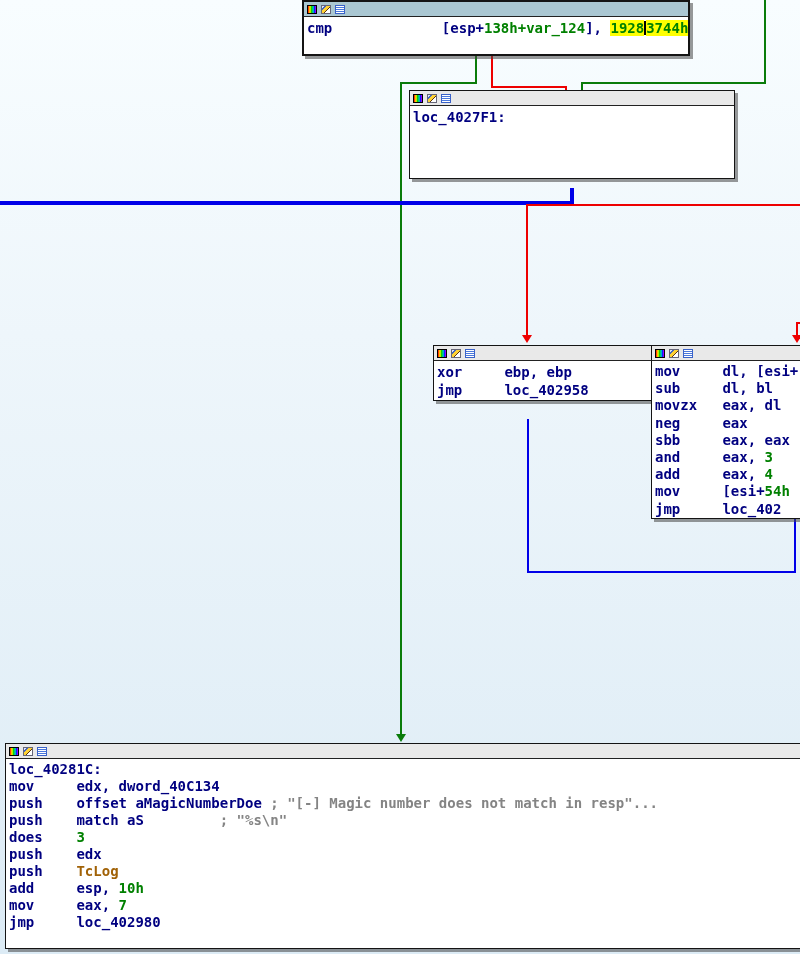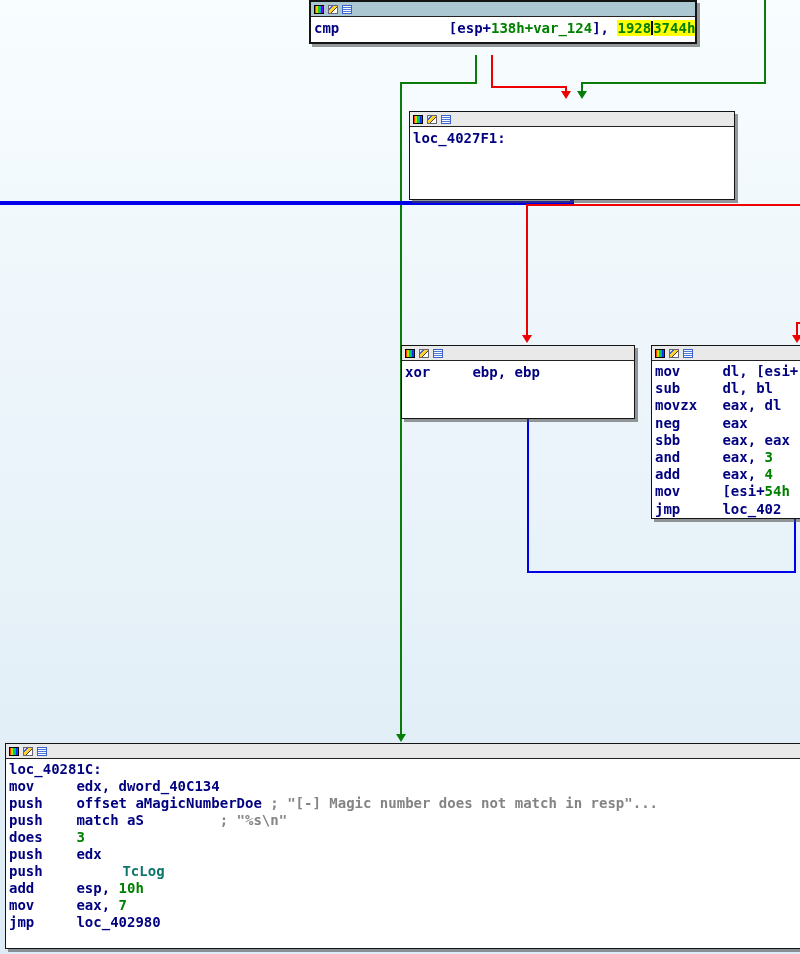--- a/index.html
+++ b/index.html
@@ -32,21 +32,21 @@
   }
   .code{padding:2px 0 0 3px;}
   .cl{
     white-space:pre;
     font-family:"DejaVu Sans Mono","Liberation Mono",monospace;
     font-weight:bold;font-size:14px;color:#000080;
   }
   .ins{color:#000080;}
   .num{color:#008000;}
   .cmt{color:#848484;}
-  .fn{color:#0f766e;margin-left:46px;}
+  .fn{color:#a16207;}
   .hl{background:#ffff00;color:#008000;}
   .caret{display:inline-block;width:2px;height:14px;background:#000;vertical-align:-2px;}
   .e{position:absolute;}
   .arr{position:absolute;width:0;height:0;border-left:5px solid transparent;border-right:5px solid transparent;}
   .arr-g{border-top:8px solid #0a7c0a;}
   .arr-r{border-top:8px solid #ee0000;}
   .eg{background:#0a7c0a;}
   .er{background:#ee0000;}
   .eb{background:#0000e8;}
 </style>
@@ -76,51 +76,52 @@
 <div class="arr arr-r" style="left:522px;top:335px;"></div>
 
 <div class="e er" style="left:796px;top:322px;width:4px;height:2px;"></div>
 <div class="e er" style="left:796px;top:322px;width:2px;height:14px;"></div>
 <div class="arr arr-r" style="left:792px;top:335px;"></div>
 
 <div class="e eb" style="left:527px;top:419px;width:2px;height:154px;"></div>
 <div class="e eb" style="left:527px;top:571px;width:269px;height:2px;"></div>
 <div class="e eb" style="left:794px;top:519px;width:2px;height:54px;"></div>
 
-<div class="block selected" style="left:309px;top:0px;width:388px;height:44px;">
+<div class="block selected" style="left:302px;top:0px;width:388px;height:56px;">
   <div class="titlebar">
     <span class="ico ico-palette"></span>
     <span class="ico ico-pencil"></span>
     <span class="ico ico-frame"></span>
   </div>
   <div class="code" style="line-height:19px;">
       <div class="cl"><span class="ins">cmp             [esp+</span><span class="num">138h+var_124</span><span class="ins">], </span><span class="hl">1928</span><span class="caret"></span><span class="hl">3744h</span></div>
     </div>
 </div>
 
-<div class="block" style="left:409px;top:111px;width:326px;height:89px;">
+<div class="block" style="left:409px;top:90px;width:326px;height:89px;">
   <div class="titlebar">
     <span class="ico ico-palette"></span>
     <span class="ico ico-pencil"></span>
     <span class="ico ico-frame"></span>
   </div>
   <div class="code" style="line-height:18px;">
       <div class="cl"><span class="ins"></span></div>
       <div class="cl"><span class="ins">loc_4027F1:</span></div>
     </div>
 </div>
 
-<div class="block" style="left:401px;top:345px;width:234px;height:74px;">
+<div class="block" style="left:433px;top:345px;width:234px;height:56px;">
   <div class="titlebar">
     <span class="ico ico-palette"></span>
     <span class="ico ico-pencil"></span>
     <span class="ico ico-frame"></span>
   </div>
   <div class="code" style="line-height:18px;">
       <div class="cl"><span class="ins">xor     ebp, ebp</span></div>
+      <div class="cl"><span class="ins">jmp     loc_402958</span></div>
     </div>
 </div>
 
 <div class="block" style="left:651px;top:345px;width:172px;height:174px;">
   <div class="titlebar">
     <span class="ico ico-palette"></span>
     <span class="ico ico-pencil"></span>
     <span class="ico ico-frame"></span>
   </div>
   <div class="code" style="line-height:17.2px;">

